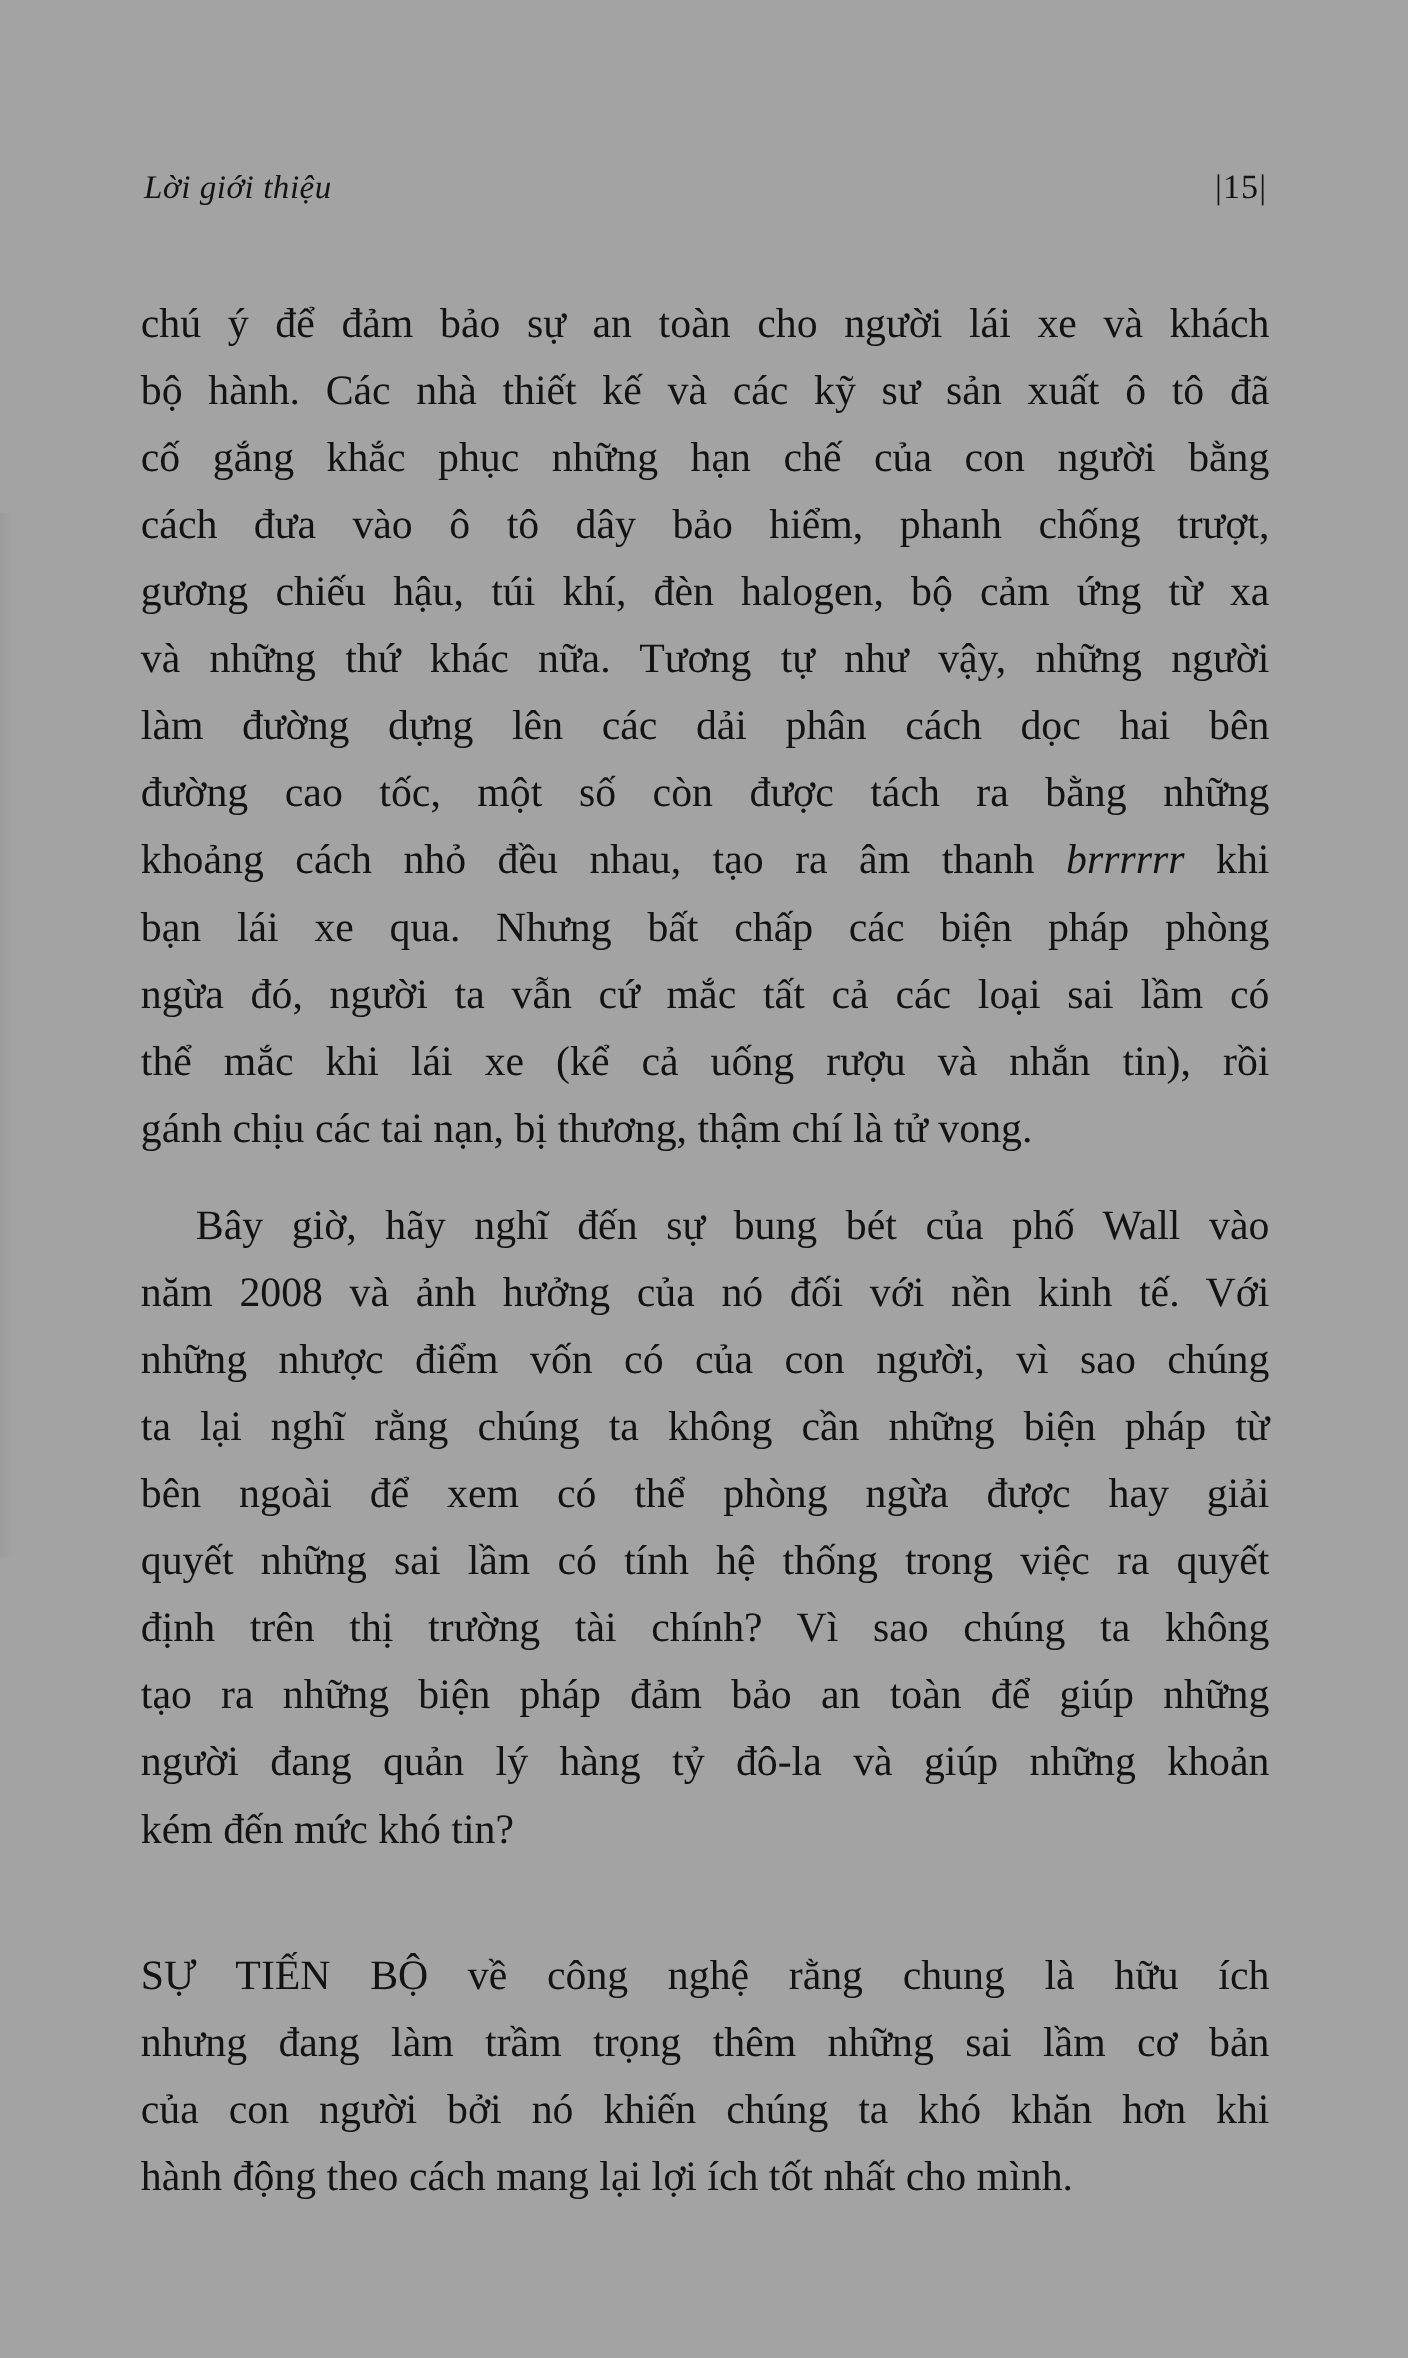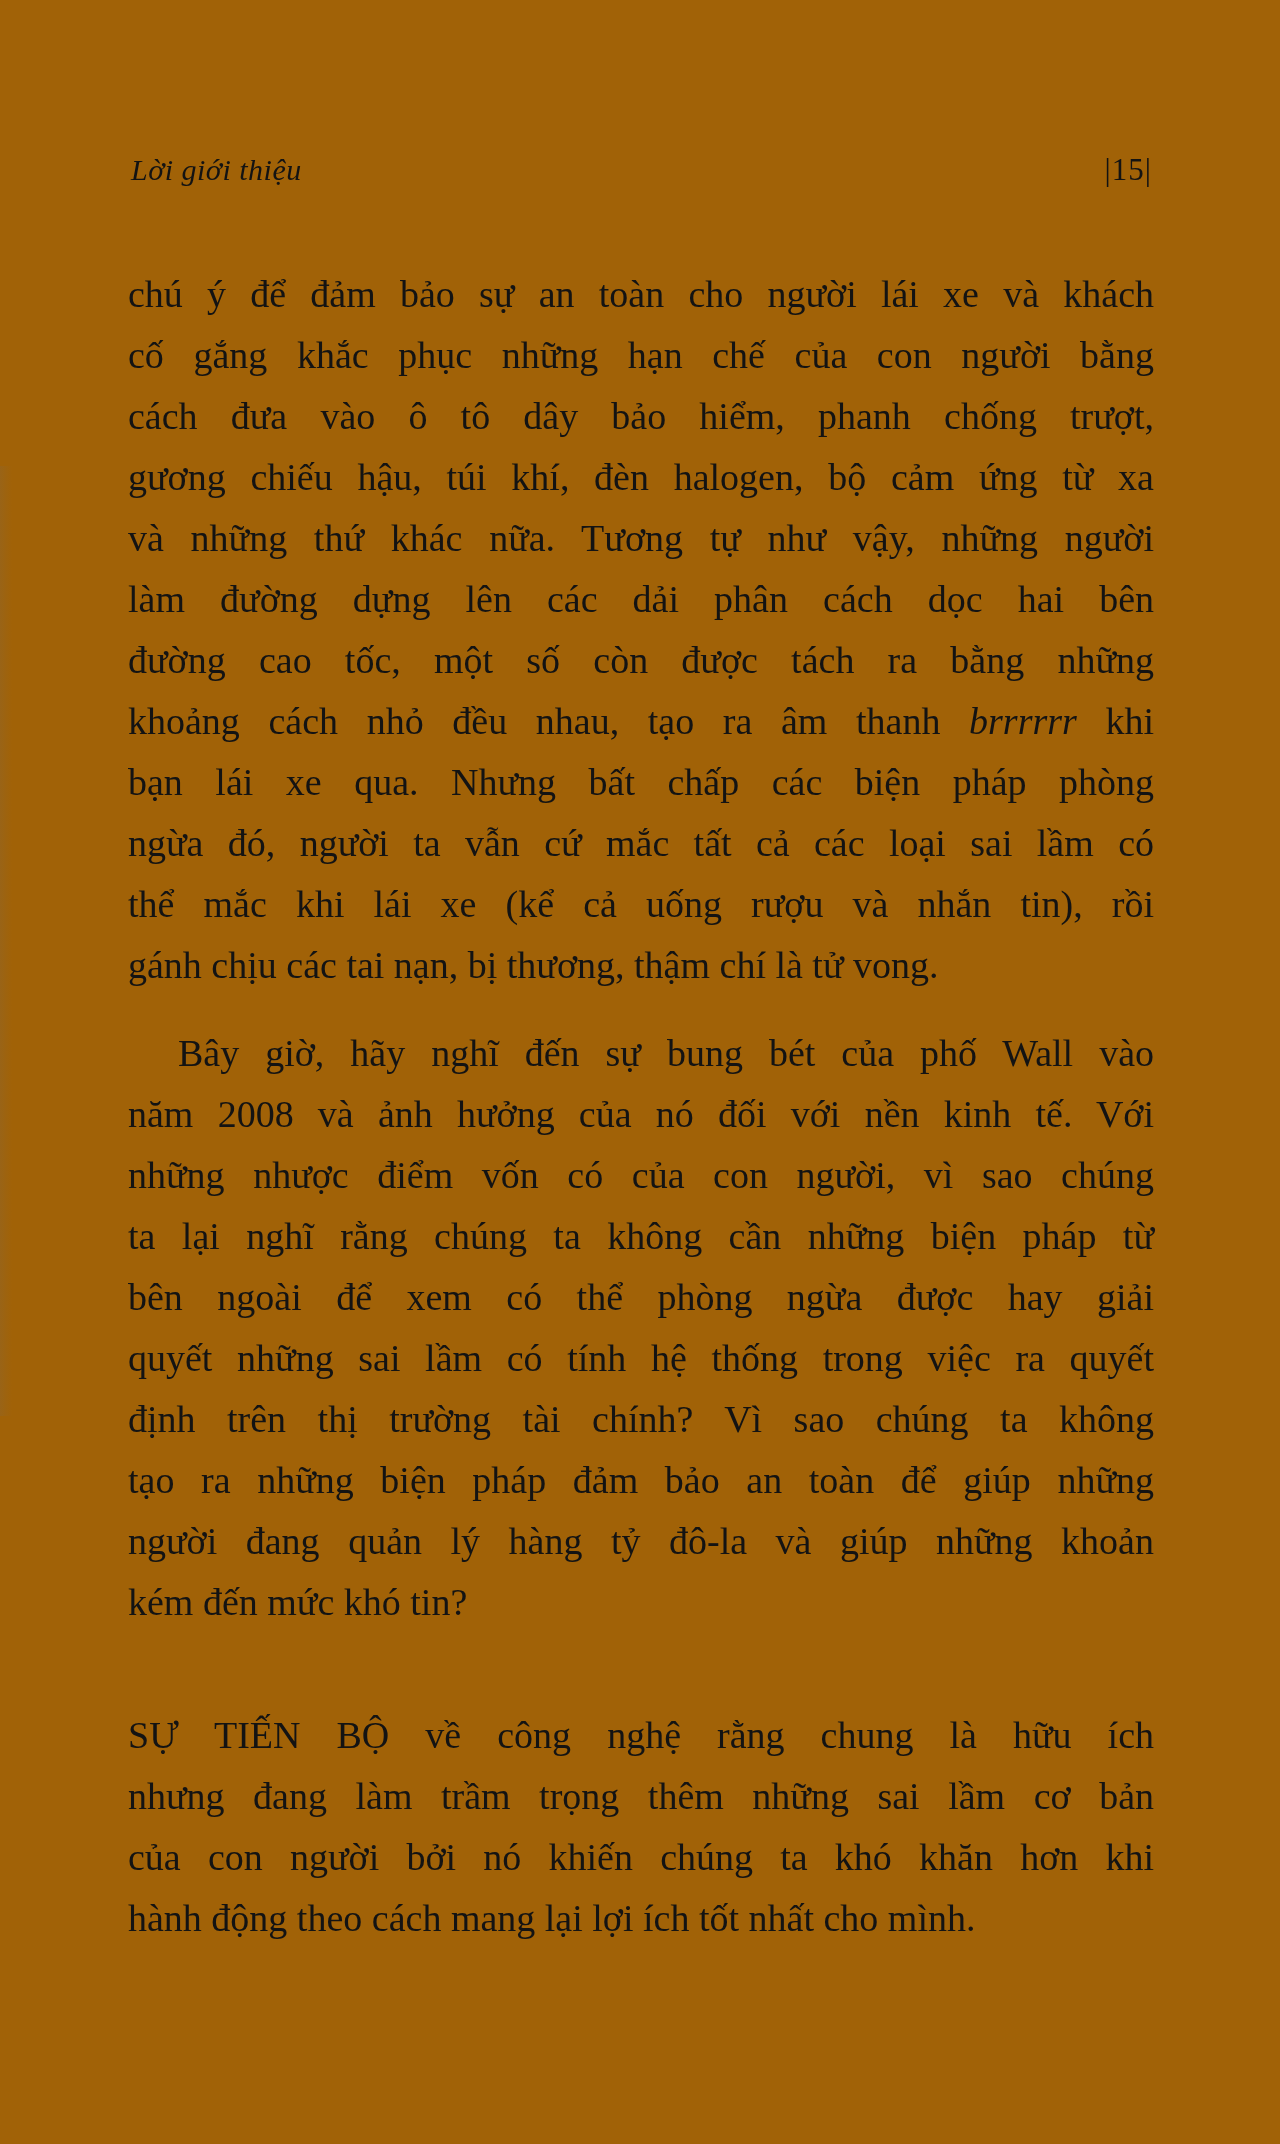--- a/index.html
+++ b/index.html
@@ -1,21 +1,21 @@
 <!DOCTYPE html>
 <html><head>
 <meta charset="utf-8">
 <style>
   html, body { margin: 0; padding: 0; background: #ffffff; }
 
   .page {
     position: relative;
     width: 1280px;
     height: 2144px;
-    background: #a16207;
+    background: #a3a3a3;
     overflow: hidden;
     font-family: "Liberation Serif", "DejaVu Serif", serif;
     color: #131313;
   }
 
   
   .gutter-shadow {
     position: absolute;
     left: 0;
     top: 466px;
@@ -78,20 +78,21 @@
 
   <header class="running-head">
     <span class="head-title">Lời giới thiệu</span>
     <span class="head-folio">|15|</span>
   </header>
 
   <main class="body-text">
 
     <p class="para para-1">
       <span class="line">chú ý để đảm bảo sự an toàn cho người lái xe và khách</span>
+      <span class="line">bộ hành. Các nhà thiết kế và các kỹ sư sản xuất ô tô đã</span>
       <span class="line">cố gắng khắc phục những hạn chế của con người bằng</span>
       <span class="line">cách đưa vào ô tô dây bảo hiểm, phanh chống trượt,</span>
       <span class="line">gương chiếu hậu, túi khí, đèn halogen, bộ cảm ứng từ xa</span>
       <span class="line">và những thứ khác nữa. Tương tự như vậy, những người</span>
       <span class="line">làm đường dựng lên các dải phân cách dọc hai bên</span>
       <span class="line">đường cao tốc, một số còn được tách ra bằng những</span>
       <span class="line"><span>khoảng cách nhỏ đều nhau, tạo ra âm thanh </span><span class="italic-run">brrrrrr</span><span> khi</span></span>
       <span class="line">bạn lái xe qua. Nhưng bất chấp các biện pháp phòng</span>
       <span class="line">ngừa đó, người ta vẫn cứ mắc tất cả các loại sai lầm có</span>
       <span class="line">thể mắc khi lái xe (kể cả uống rượu và nhắn tin), rồi</span>

